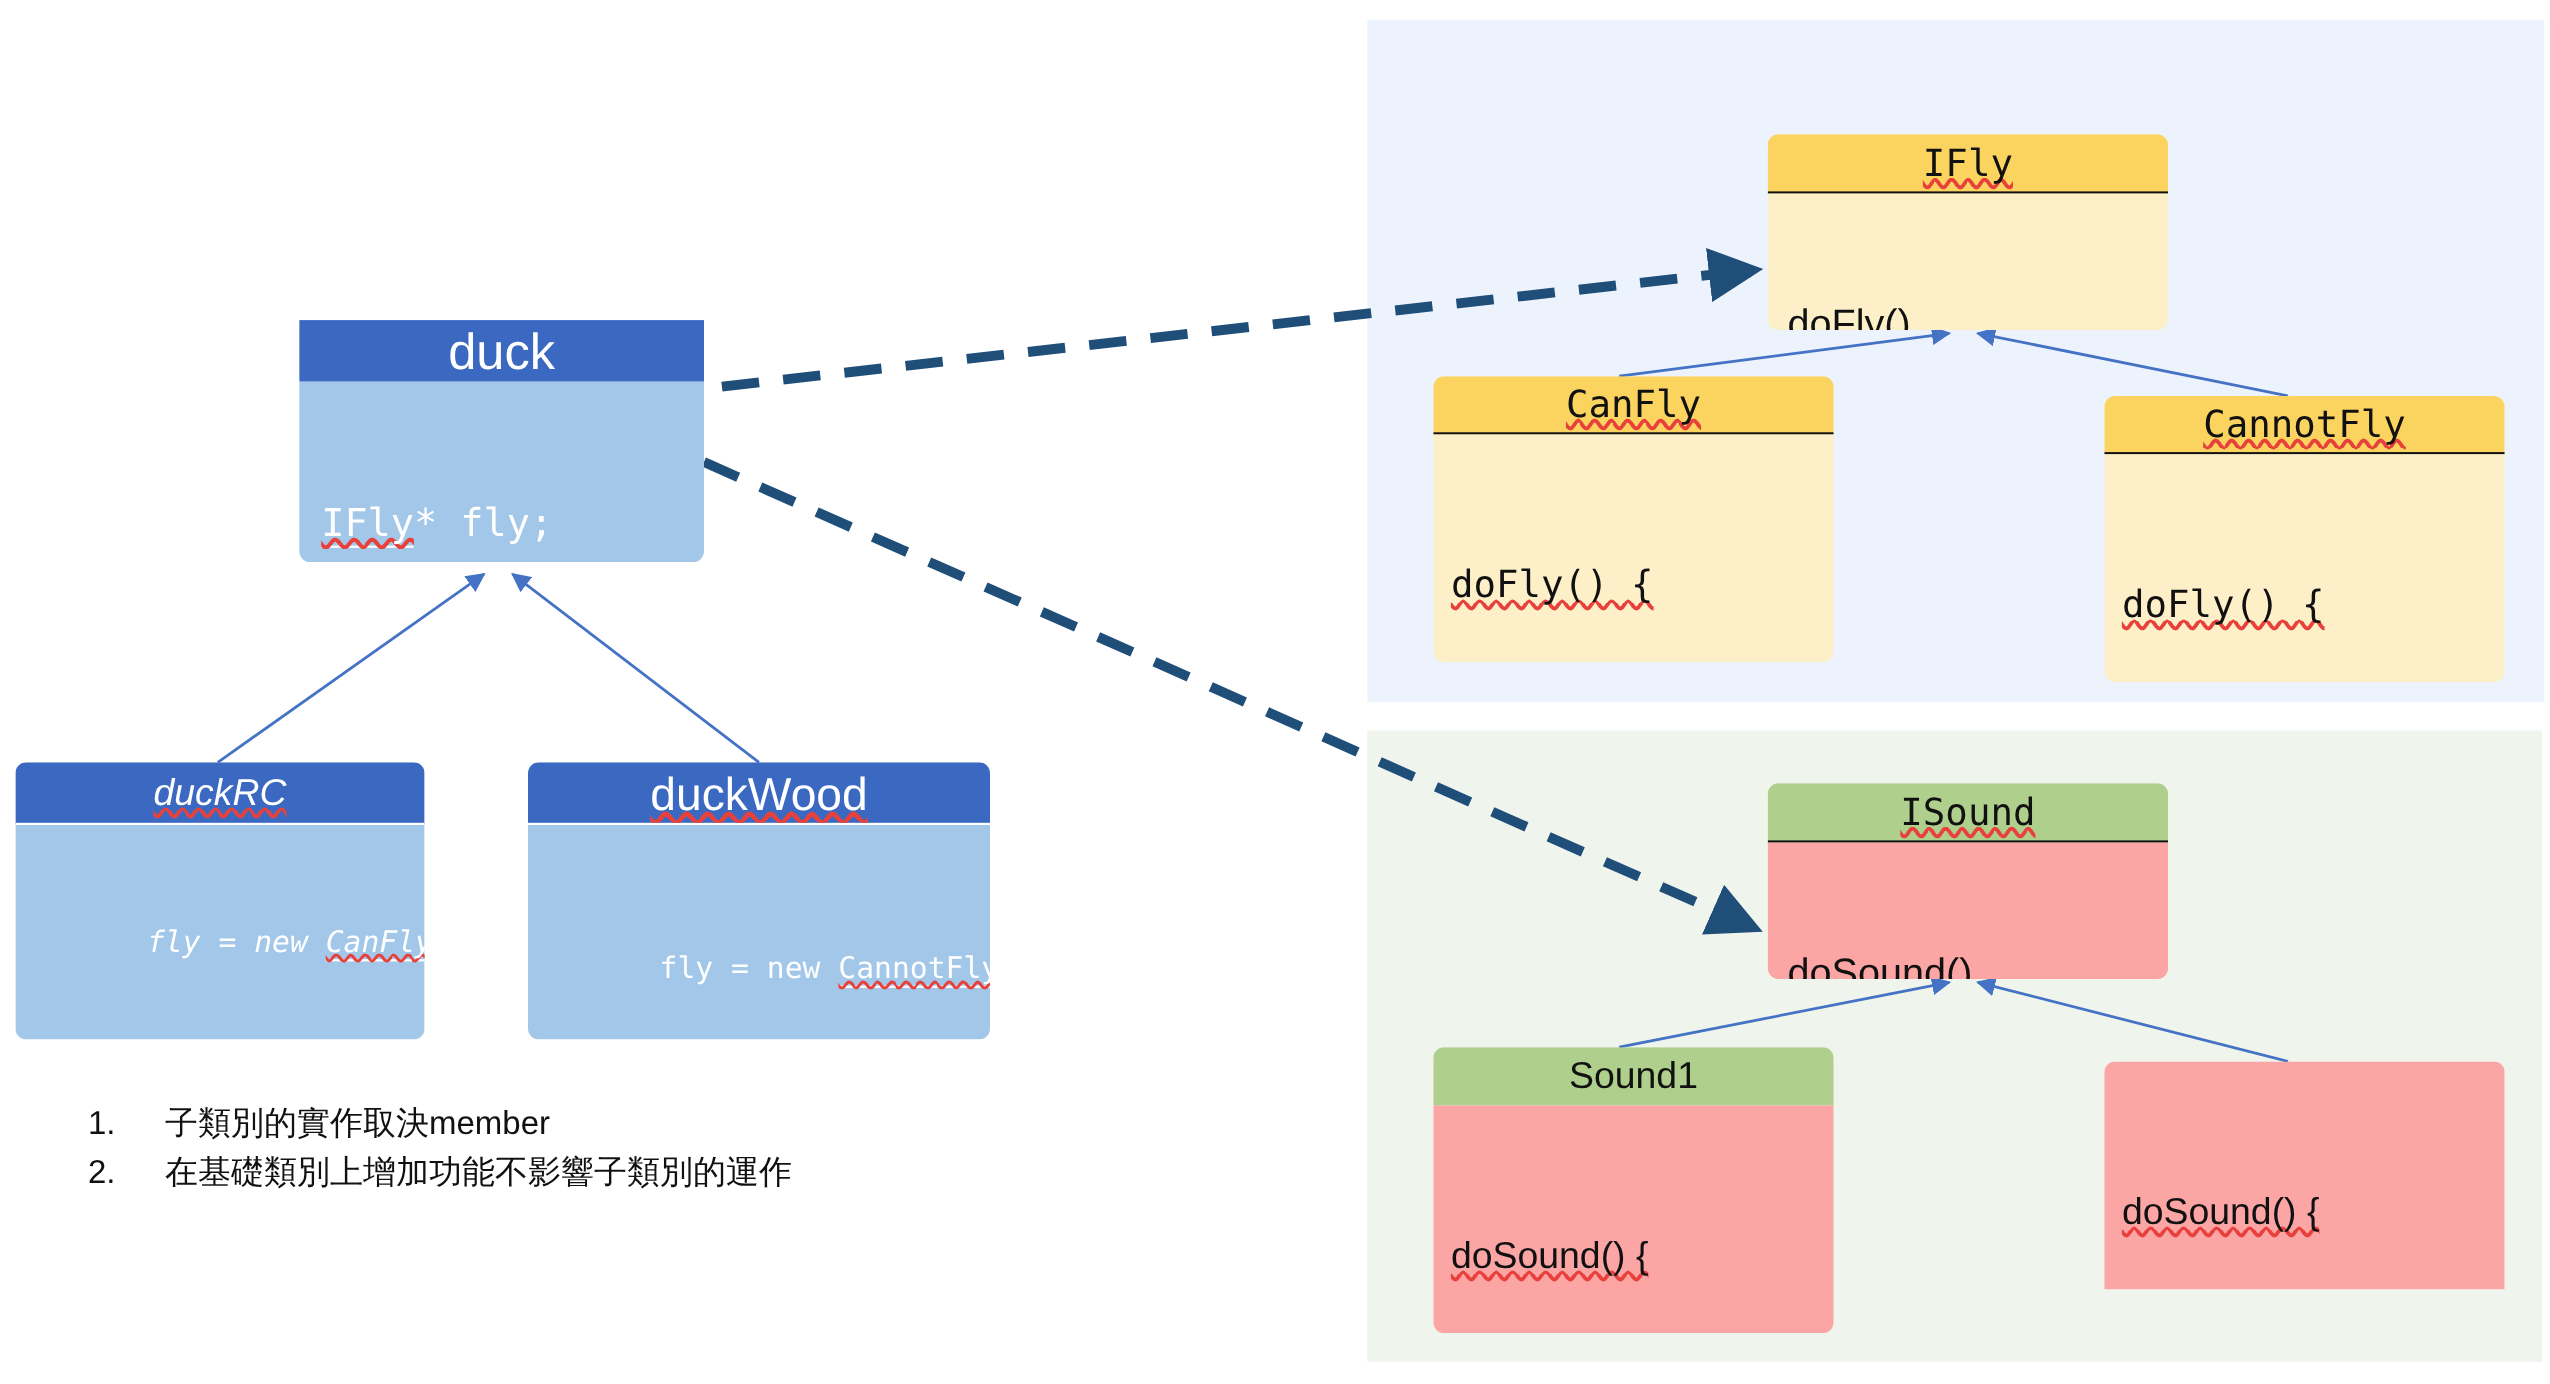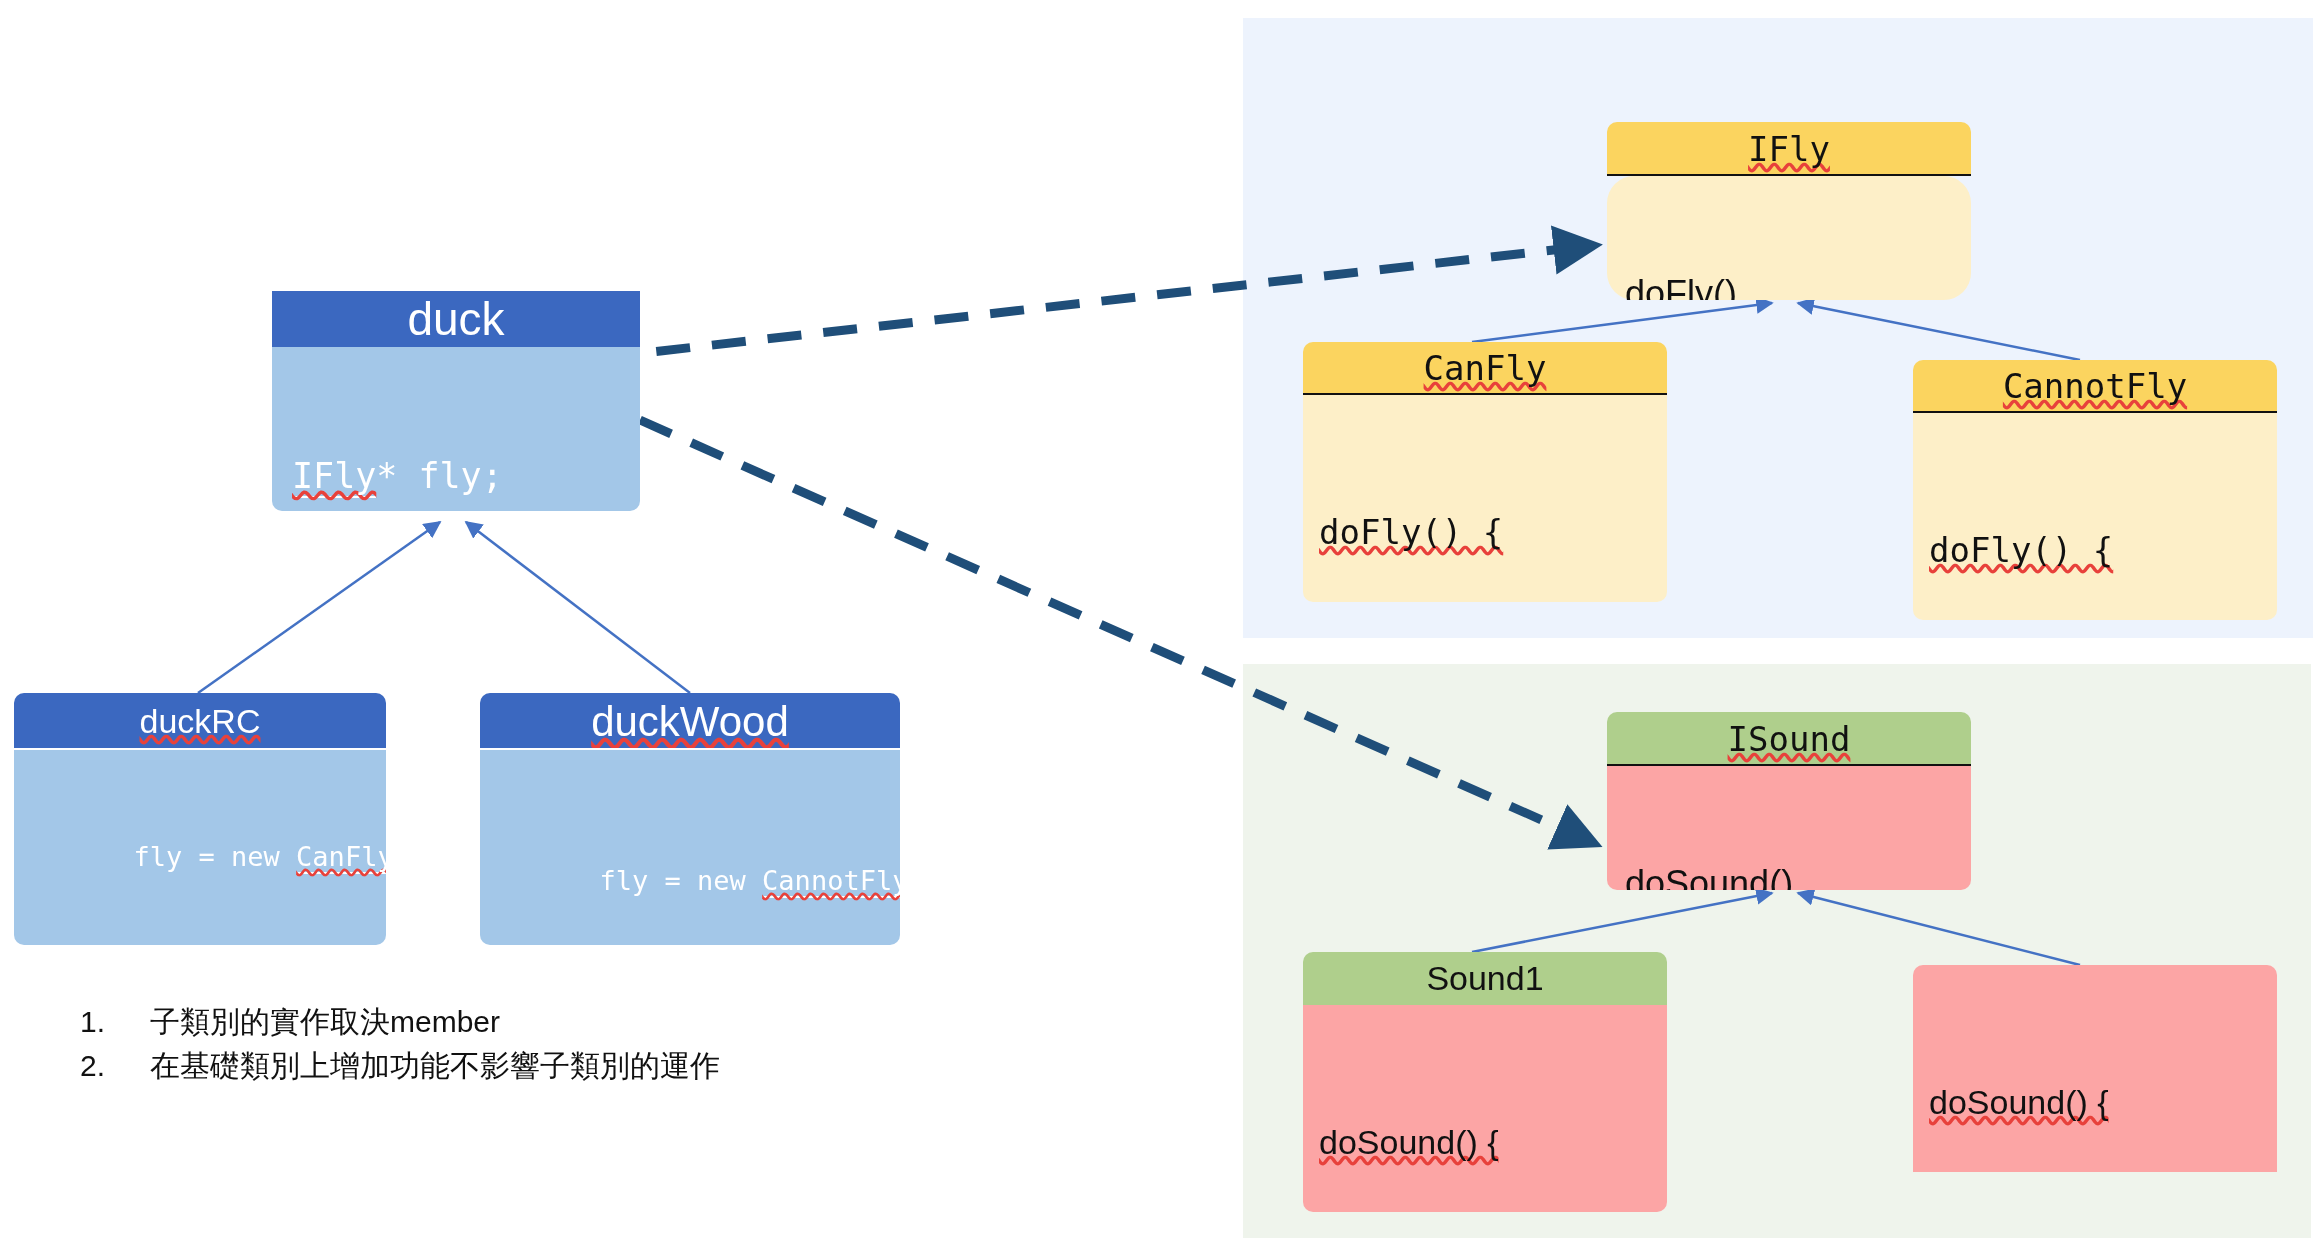--- a/index.html
+++ b/index.html
@@ -112,31 +112,31 @@
   }
 
   .mono { font-family: "DejaVu Sans Mono", "Liberation Mono", monospace; }
   .sans { font-family: "Liberation Sans", sans-serif; }
 
   
   #node-duck      { left: 272px;  top: 251px;  width: 368px;  height: 260px; }
   #node-duck .hdr { height: 56px; line-height: 56px; font-size: 46px; margin-top: 40px; }
   #node-duck .body{ height: 204px; padding: 14px 20px 16px 20px; font-size: 35px; line-height: 46px; }
 
-  #node-duckrc      { left: 14px;  top: 693px;  width: 372px;  height: 252px; }
+  #node-duckrc      { left: 14px;  top: 693px;  width: 372px;  height: 252px; font-style: italic; }
   #node-duckrc .hdr { height: 57px; line-height: 57px; font-size: 34px; }
   #node-duckrc .body{ height: 195px; padding: 53px 0 0 22px; font-size: 27px; line-height: 36px; text-align: right; }
 
   #node-duckwood      { left: 480px; top: 693px;  width: 420px;  height: 252px; }
   #node-duckwood .hdr { height: 57px; line-height: 57px; font-size: 42px; }
   #node-duckwood .body{ height: 195px; padding: 77px 0 0 22px; font-size: 27px; line-height: 36px; }
 
   #node-ifly      { left: 1607px; top: 122px;  width: 364px;  height: 178px; }
   #node-ifly .hdr { height: 54px; line-height: 54px; font-size: 34px; }
-  #node-ifly .body{ height: 124px; padding: 8px 0 0 18px; font-size: 36px; line-height: 44px; border-radius: 27px; }
+  #node-ifly .body{ height: 124px; padding: 8px 0 0 18px; font-size: 36px; line-height: 44px; }
 
   #node-canfly      { left: 1303px; top: 342px;  width: 364px;  height: 260px; }
   #node-canfly .hdr { height: 53px; line-height: 53px; font-size: 34px; }
   #node-canfly .body{ height: 207px; padding: 20px 0 0 16px; font-size: 34px; line-height: 47px; }
 
   #node-cannotfly      { left: 1913px; top: 360px;  width: 364px;  height: 260px; }
   #node-cannotfly .hdr { height: 53px; line-height: 53px; font-size: 34px; }
   #node-cannotfly .body{ height: 207px; padding: 20px 0 0 16px; font-size: 34px; line-height: 47px; }
 
   #node-isound      { left: 1607px; top: 712px;  width: 364px;  height: 178px; }

